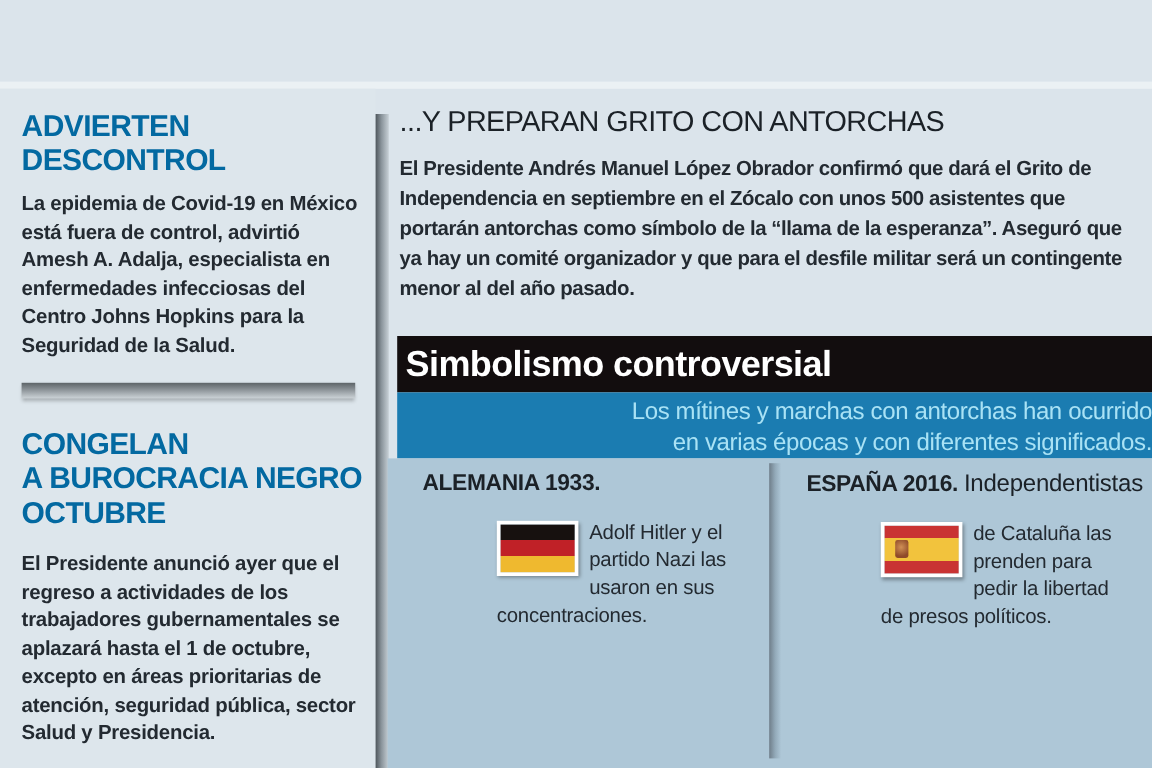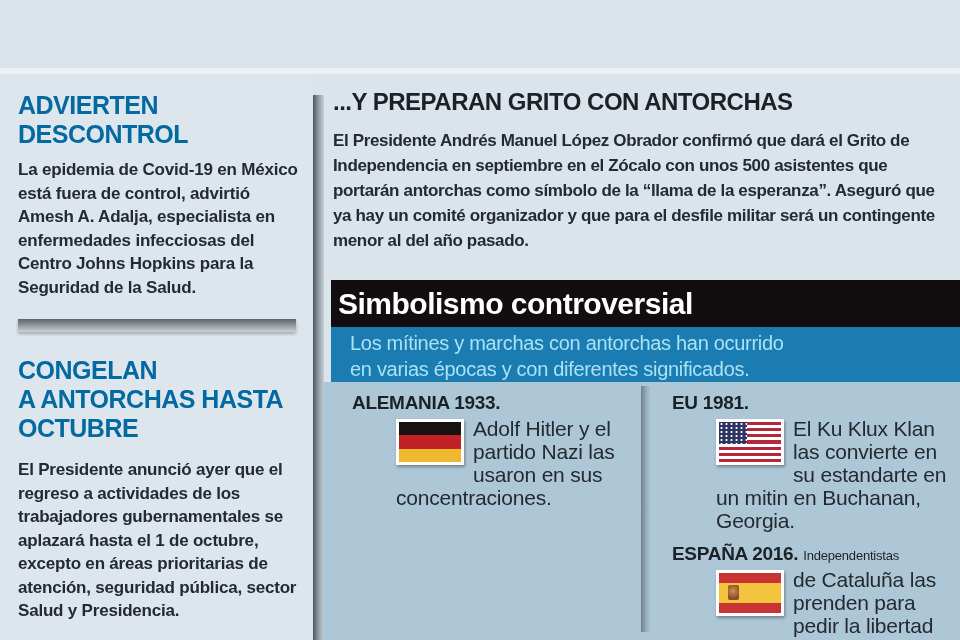--- a/index.html
+++ b/index.html
@@ -27,46 +27,46 @@
     background:linear-gradient(180deg,#5d6468 0%,#8d9499 45%,#ccd3d7 100%);
     box-shadow:0 2px 3px rgba(0,0,0,.25);}
   .congelan-heading{position:absolute;left:18px;top:282px;}
   .congelan-body{position:absolute;left:18px;top:384px;width:288px;}
 
   
   .divider-v{position:absolute;left:313px;top:95px;width:11px;height:545px;
     background:linear-gradient(90deg,#4e565c 0%,#8b959c 45%,#c7d0d6 100%);}
 
   
-  .grito-heading{position:absolute;left:333px;top:88px;font-weight:bold;color:#1b2127;
+  .grito-heading{position:absolute;left:333px;top:88px;font-weight:normal;color:#1b2127;
     font-size:24px;letter-spacing:-0.5px;margin:0;}
   .grito-body{position:absolute;left:333px;top:128px;width:618px;
     font-size:17px;line-height:25px;letter-spacing:-0.35px;}
 
   
   .bar-black{position:absolute;left:331px;top:280px;width:629px;height:47px;background:#120d0e;}
   .bar-black-title{color:#ffffff;font-weight:bold;font-size:30px;line-height:48px;
     padding-left:7px;letter-spacing:-0.5px;white-space:nowrap;}
   .bar-blue{position:absolute;left:331px;top:327px;width:629px;height:55px;background:#1b7cb1;}
   .bar-blue-text{color:#a9e2f5;font-size:20px;line-height:26px;padding:3px 0 0 19px;
-    letter-spacing:-0.3px;white-space:pre-line;margin:0;}
+    letter-spacing:-0.3px;white-space:pre-line;margin:0;text-align:right;}
 
   
   .flags-panel{position:absolute;left:323px;top:382px;width:637px;height:258px;background:#aec7d7;}
   .flag-col-left{position:absolute;left:29px;top:10px;width:288px;}
   .flag-col-right{position:absolute;left:349px;top:10px;width:282px;}
   .col-divider{position:absolute;left:318px;top:4px;width:10px;height:246px;
     background:linear-gradient(90deg,#6f7e8a 0%,#93aab9 50%,rgba(174,199,215,0) 100%);}
 
   .entry{margin-bottom:11px;}
   .entry::after{content:"";display:block;clear:both;}
   .entry-label{font-weight:bold;color:#1b2127;font-size:19px;letter-spacing:-0.3px;
     margin:0 0 3px 0;}
-  .entry-label .lbl-suffix{font-weight:normal;font-size:13px;letter-spacing:-0.2px;}
-  .entry-body{color:#232a31;font-size:21px;line-height:23px;letter-spacing:-0.2px;margin:0;padding-left:44px;}
+  .entry-label .lbl-suffix{font-weight:normal;font-size:20px;letter-spacing:-0.2px;}
+  .entry-body{color:#232a31;font-size:17px;line-height:23px;letter-spacing:-0.2px;margin:18px;padding-left:44px;}
 
   
   .flag{float:left;width:62px;height:40px;border:3px solid #ffffff;margin:2px 9px 3px 0;
     box-shadow:1px 2px 3px rgba(0,0,0,.35);position:relative;}
   .flag.germany{background:linear-gradient(180deg,#17110f 0 33.3%,#c02127 33.3% 66.6%,#efb92f 66.6% 100%);}
   .flag.mexico{background:linear-gradient(90deg,#3c7a52 0 33.4%,#f4f2ee 33.4% 66.7%,#cb4744 66.7% 100%);}
   .flag.mexico::after{content:"";position:absolute;left:50%;top:50%;width:14px;height:13px;
     transform:translate(-50%,-50%);border-radius:50%;
     background:radial-gradient(circle at 40% 35%,#8a6b42,#5d4426 60%,#3a2a16);}
   .flag.usa{background:repeating-linear-gradient(180deg,#b5273a 0 3.08px,#ffffff 3.08px 6.16px);}
@@ -84,21 +84,21 @@
 <div class="canvas">
 
   <div class="header-gap"></div>
 
   <div class="left-col">
     <h2 class="h-section advierten-heading">ADVIERTEN
 DESCONTROL</h2>
     <p class="body-text advierten-body">La epidemia de Covid-19 en México está fuera de control, advirtió Amesh A. Adalja, especialista en enfermedades infecciosas del Centro Johns Hopkins para la Seguridad de la Salud.</p>
     <div class="divider-h"></div>
     <h2 class="h-section congelan-heading">CONGELAN
-A ANTORCHAS HASTA
+A BUROCRACIA NEGRO
 OCTUBRE</h2>
     <p class="body-text congelan-body">El Presidente anunció ayer que el regreso a actividades de los trabajadores gubernamentales se aplazará hasta el 1 de octubre, excepto en áreas prioritarias de atención, seguridad pública, sector Salud y Presidencia.</p>
 
   </div>
 
   <div class="divider-v"></div>
 
   <h2 class="grito-heading">...Y PREPARAN GRITO CON ANTORCHAS</h2>
   <p class="body-text grito-body">El Presidente Andrés Manuel López Obrador confirmó que dará el Grito de Independencia en septiembre en el Zócalo con unos 500 asistentes que portarán antorchas como símbolo de la “llama de la esperanza”. Aseguró que ya hay un comité organizador y que para el desfile militar será un contingente menor al del año pasado.</p>
 
@@ -116,24 +116,20 @@
       <div class="entry">
         <p class="entry-label">ALEMANIA 1933.</p>
         <p class="entry-body"><span class="flag germany"></span><span>Adolf Hitler y el partido Nazi las usaron en sus concentraciones.</span></p>
       </div>
     </div>
 
     <div class="col-divider"></div>
 
     <div class="flag-col-right">
       <div class="entry">
-        <p class="entry-label">EU 1981.</p>
-        <p class="entry-body"><span class="flag usa"></span><span>El Ku Klux Klan las convierte en su estandarte en un mitin en Buchanan, Georgia.</span></p>
-      </div>
-      <div class="entry">
         <p class="entry-label"><span>ESPAÑA 2016.</span>
           <span class="lbl-suffix">Independentistas</span></p>
         <p class="entry-body"><span class="flag spain"></span><span>de Cataluña las prenden para pedir la libertad de presos políticos.</span></p>
       </div>
     </div>
 
   </div>
 
 </div>
 

